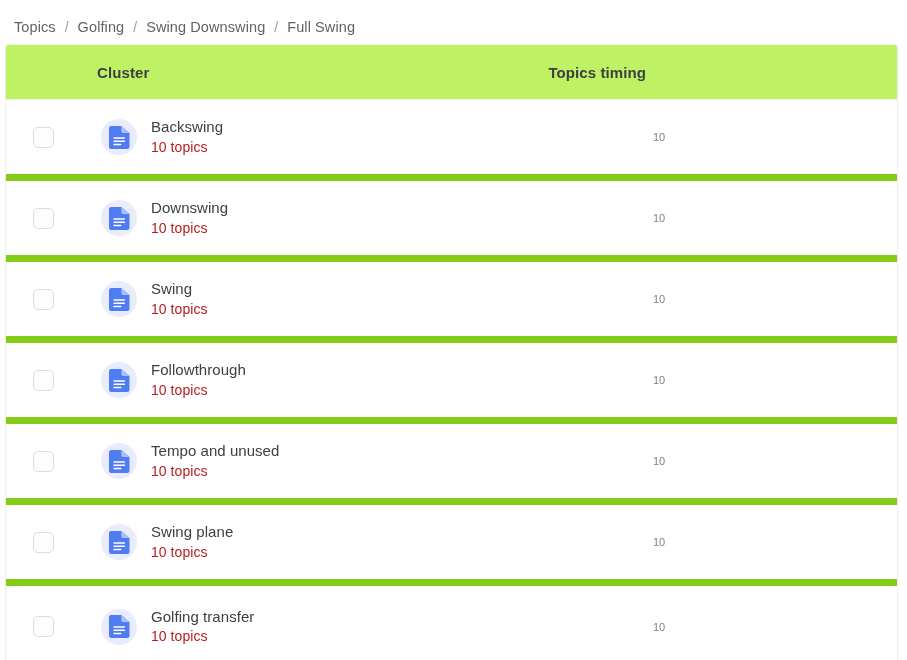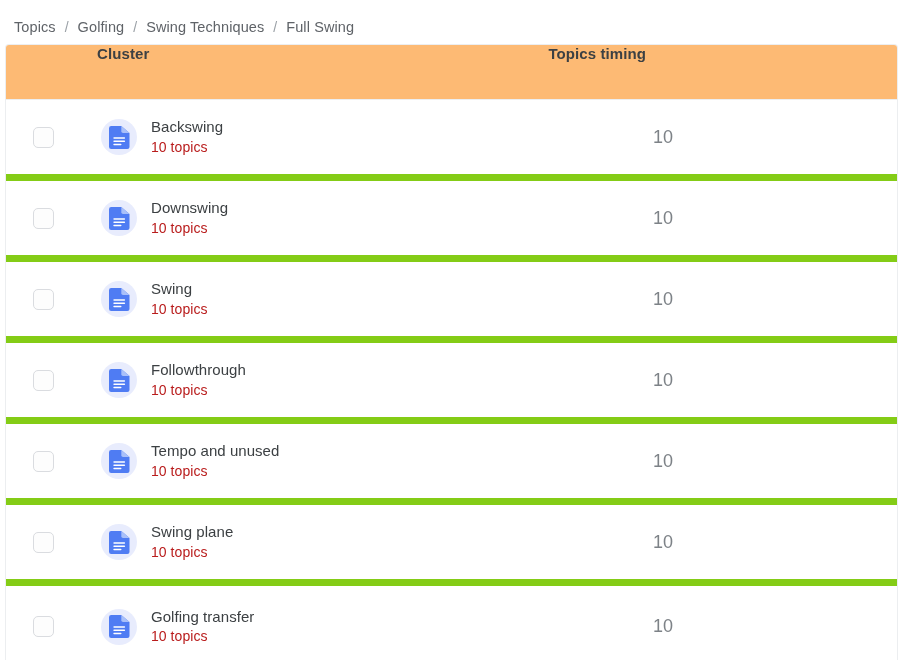--- a/index.html
+++ b/index.html
@@ -45,22 +45,23 @@
     margin: 0 9px 0 5px;
     border: 1px solid #eceef0;
     border-bottom: none;
     border-radius: 4px 4px 0 0;
     background: #fff;
     overflow: hidden;
   }
 
   .thead {
     display: flex;
+    align-items: center;
     height: 55px;
-    background: #fdba74;
+    background: #bef264;
     border-bottom: 1px solid #eceef0;
   }
   .th {
     font-size: 15px;
     font-weight: bold;
     color: #3c4043;
     letter-spacing: .1px;
   }
   .th-cluster { padding-left: 91px; }
   .th-unused  { padding-left: 399px; }
@@ -128,34 +129,34 @@
   .cluster-sub {
     font-size: 14px;
     color: #b91c1c;
     margin-top: 2px;
     letter-spacing: .05px;
   }
 
   
   .cell-unused {
     flex: 1 1 auto;
-    font-size: 18px;
+    font-size: 11px;
     color: #7d8287;
     padding-left: 0px;
   }
 </style>
 </head>
 <body>
 
 <nav class="breadcrumb">
   <a class="crumb" href="#">Topics</a>
   <span class="crumb-sep">/</span>
   <a class="crumb" href="#">Golfing</a>
   <span class="crumb-sep">/</span>
-  <a class="crumb" href="#">Swing Techniques</a>
+  <a class="crumb" href="#">Swing Downswing</a>
   <span class="crumb-sep">/</span>
   <a class="crumb" href="#">Full Swing</a>
 </nav>
 
 <div class="table-card">
 
   <div class="thead">
     <div class="th th-cluster">Cluster</div>
     <div class="th th-unused">Topics timing</div>
   </div>

